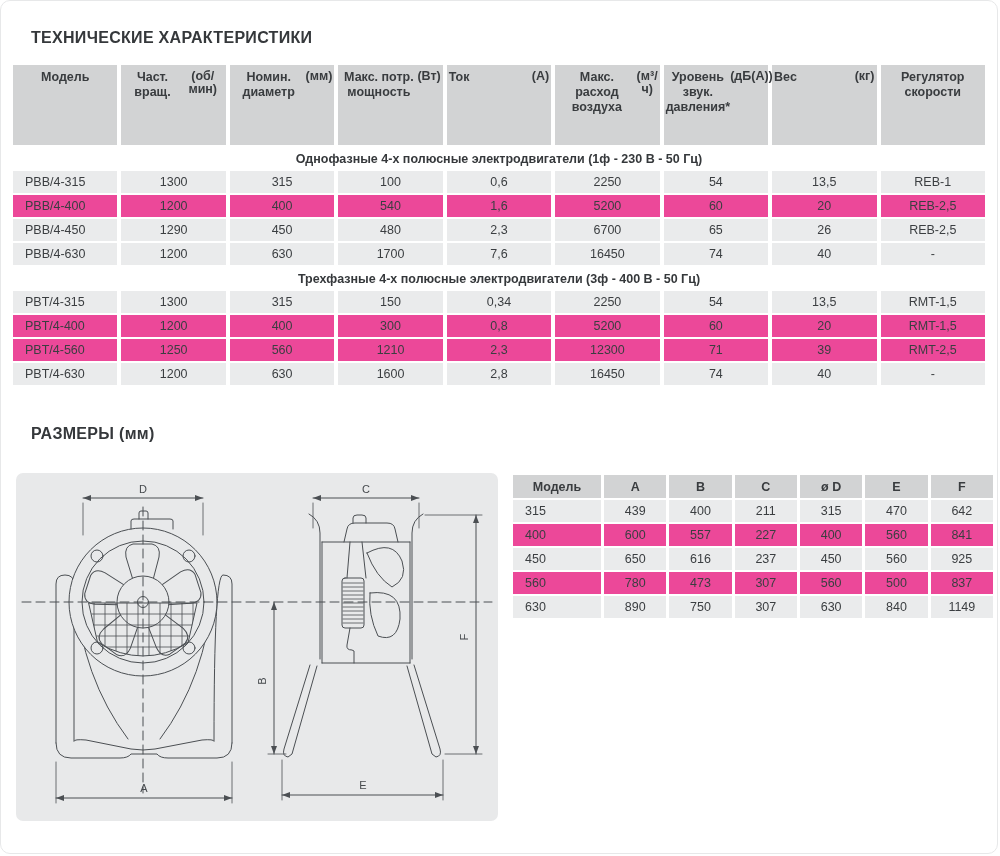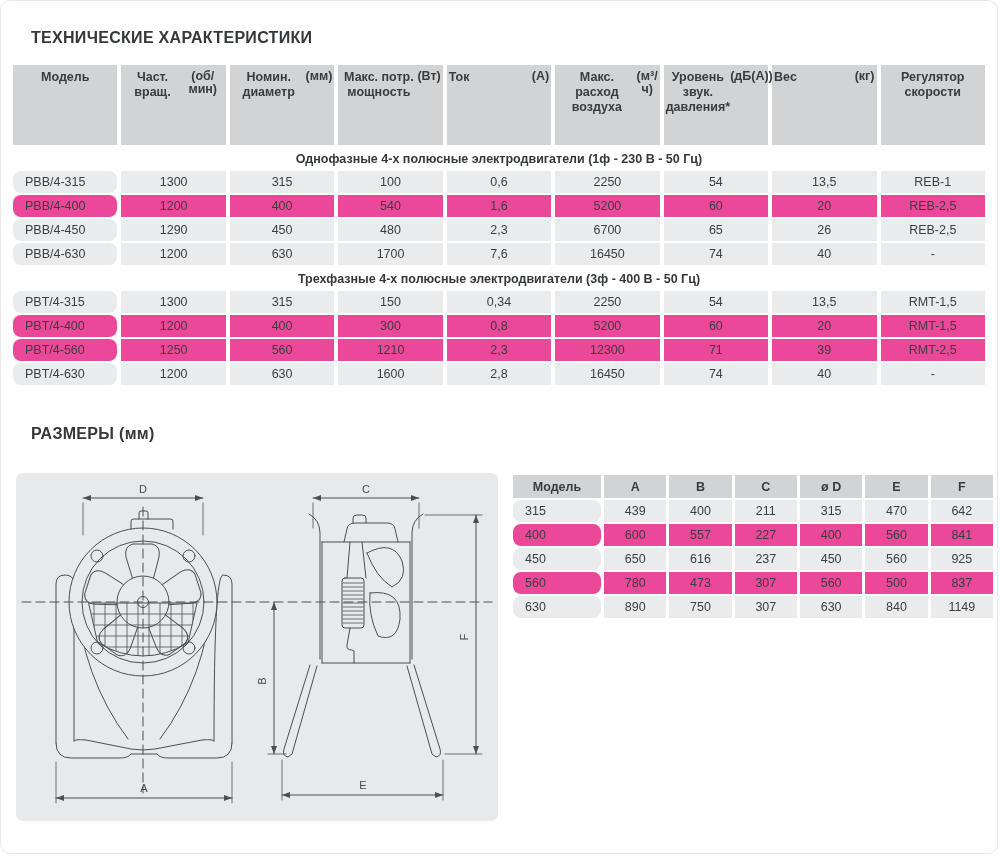--- a/index.html
+++ b/index.html
@@ -12,21 +12,21 @@
   table{border-collapse:separate;table-layout:fixed;}
   .specs{width:980px;margin:9px 0 0 8px;border-spacing:4px 2px;font-size:12.5px;}
   .specs th{background:#d2d3d4;font-weight:bold;padding:0;vertical-align:top;color:#393c3f;}
   .th-in{display:flex;flex-direction:row;justify-content:space-between;height:72px;padding:5px 2px 3px;}
   .th-in.cen{justify-content:center;}
   .th-in .lbl{line-height:15px;}
   .th-in .unit{line-height:13px;}
   .specs td{height:20px;text-align:center;padding:1px 2px;color:#3b3e41;}
   tr.light td{background:#eaebec;}
   tr.dark td{background:#ec4899;}
-  .specs td.model,.dims td.model{text-align:left;padding-left:12px;border-radius:8px;}
+  .specs td.model,.dims td.model{text-align:left;padding-left:12px;}
   tr.sec td{background:#fff;font-weight:bold;height:18px;padding:3px 0 1px;color:#35383b;}
 
   .dims-wrap{display:flex;gap:12px;align-items:flex-start;margin:30px 0 0 15px;}
   .panel{width:482px;height:348px;background:#e8e9ea;border-radius:7px;flex:0 0 auto;}
   .dims{width:486px;border-spacing:3px 2px;font-size:12.5px;}
   .dims th{background:#d2d3d4;font-weight:bold;height:21px;text-align:center;color:#393c3f;}
   .dims td{height:20px;text-align:center;color:#3b3e41;}
 
   svg text{font-family:"Liberation Sans",sans-serif;font-size:11px;fill:#45494d;}
 </style>

